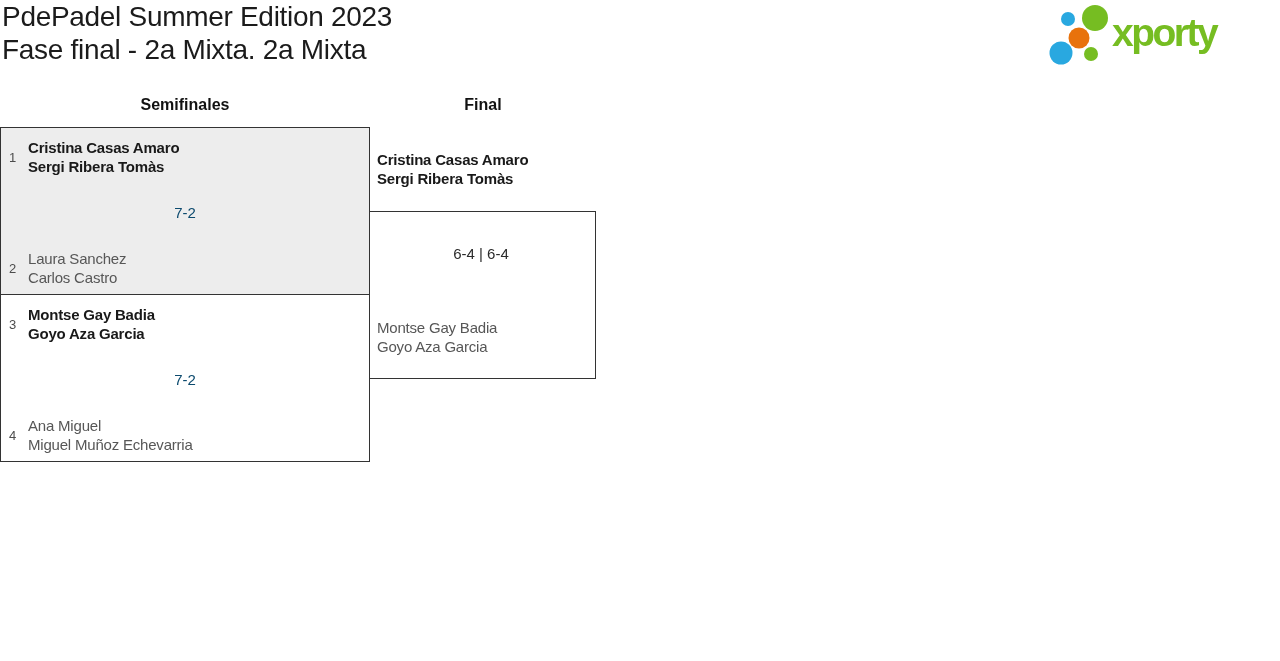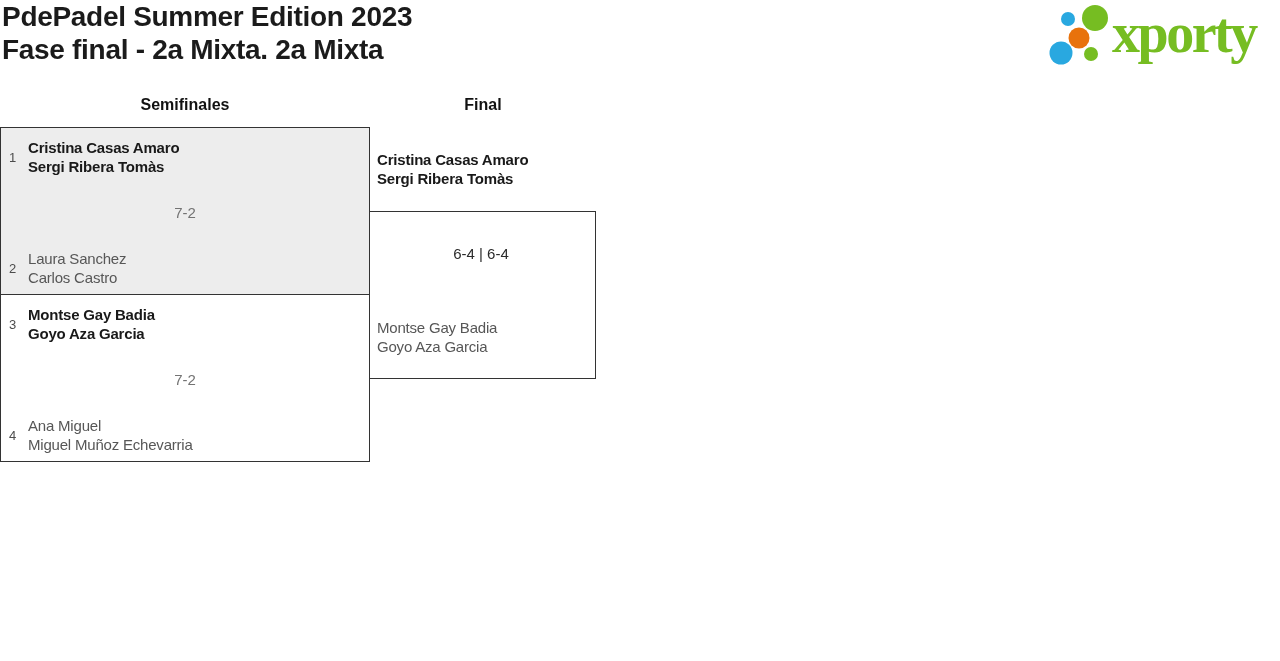--- a/index.html
+++ b/index.html
@@ -1,27 +1,27 @@
 <!DOCTYPE html>
 <html><head>
 <meta charset="utf-8">
 <style>
   * { margin:0; padding:0; box-sizing:border-box; }
   html,body { width:1280px; height:661px; background:#ffffff;
     font-family:"Liberation Sans", sans-serif; position:relative; overflow:hidden; }
 
   
   .titles { position:absolute; left:2px; top:0px; }
-  .title-line { font-size:28px; font-weight:700; color:#1b1b1b; line-height:33px; letter-spacing:-0.3px; }
+  .title-line { font-size:28px; font-weight:400; color:#1b1b1b; line-height:33px; letter-spacing:-0.3px; }
 
   
   .logo { position:absolute; left:1048px; top:3px; width:230px; height:66px; }
   .logo-dots { position:absolute; left:0; top:0; }
-  .logo-word { position:absolute; left:64px; top:-2px; font-size:56px; line-height:64px;
-    font-weight:700; color:#76bd22; letter-spacing:-2.5px;font-family:Liberation Serif, serif; }
+  .logo-word { position:absolute; left:64px; top:-2px; font-size:39px; line-height:64px;
+    font-weight:700; color:#76bd22; letter-spacing:-2.5px; }
 
   
   .round-header { position:absolute; top:95px; font-size:16px; font-weight:700;
     color:#111; text-align:center; line-height:20px; }
   .rh-semis { left:0; width:370px; }
   .rh-final { left:370px; width:226px;text-align:center; }
 
   
   .bracket { position:absolute; left:0; top:127px; width:680px; height:360px; }
 
@@ -29,21 +29,21 @@
     border:1px solid #333; display:flex; flex-direction:column;
     justify-content:space-between; padding:10px 0 7px 0; }
   .sf1 { top:0; background:#ededed; }
   .sf2 { top:167px; background:#ffffff; }
 
   .team { display:flex; align-items:center; }
   .seed { width:27px; padding-left:8px; font-size:13px; color:#4c4c4c; flex:0 0 27px; }
   .names { font-size:15px; line-height:19px; letter-spacing:-0.2px; }
   .winner { font-weight:700; color:#191919; }
   .loser  { font-weight:400; color:#575757; }
-  .score { text-align:center; font-size:15px; color:#737373; line-height:16px; }
+  .score { text-align:center; font-size:15px; color:#0c4a6e; line-height:16px; }
 
   .final-box { position:absolute; left:369px; top:84px; width:227px; height:168px;
     border:1px solid #333; background:#ffffff; }
   .final-team { position:absolute; left:377px; font-size:15px; line-height:19px; letter-spacing:-0.2px; }
   .ft-top { top:23px; }
   .ft-bottom { top:191px; }
   .final-score { position:absolute; left:369px; top:119px; width:224px;
     text-align:center; font-size:15px; color:#2b2b2b; line-height:16px; }
 </style>
 </head>

